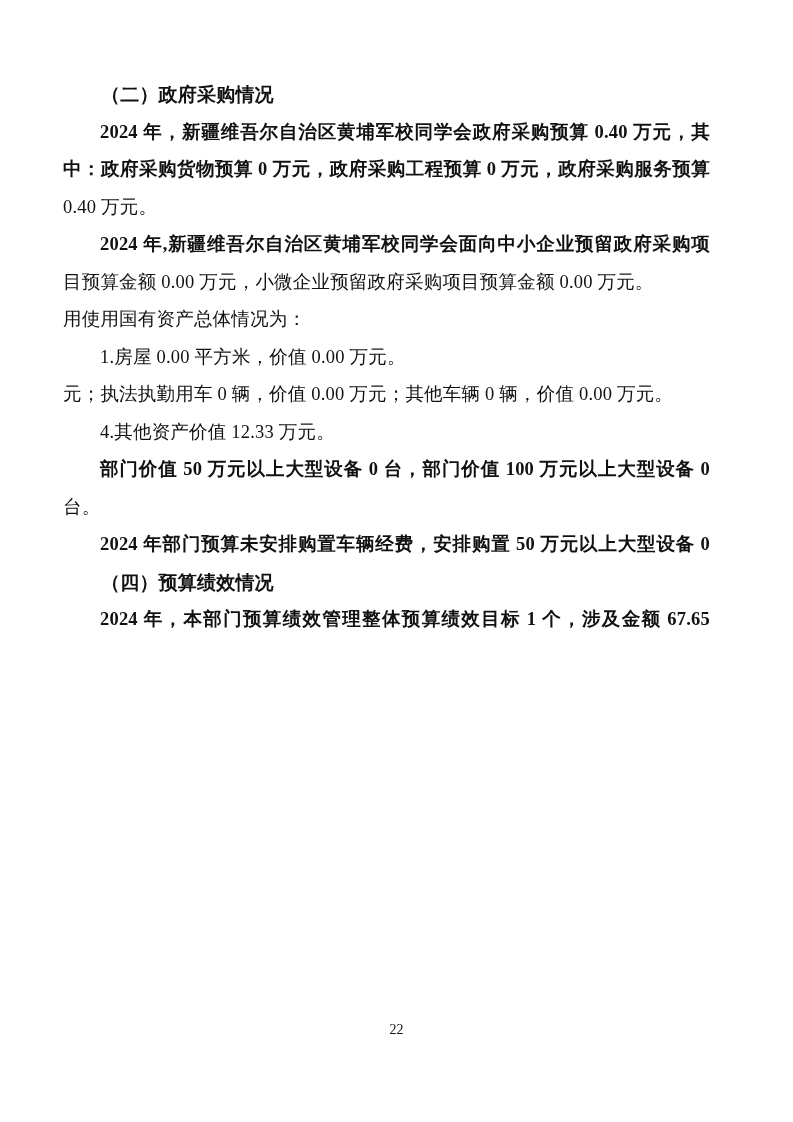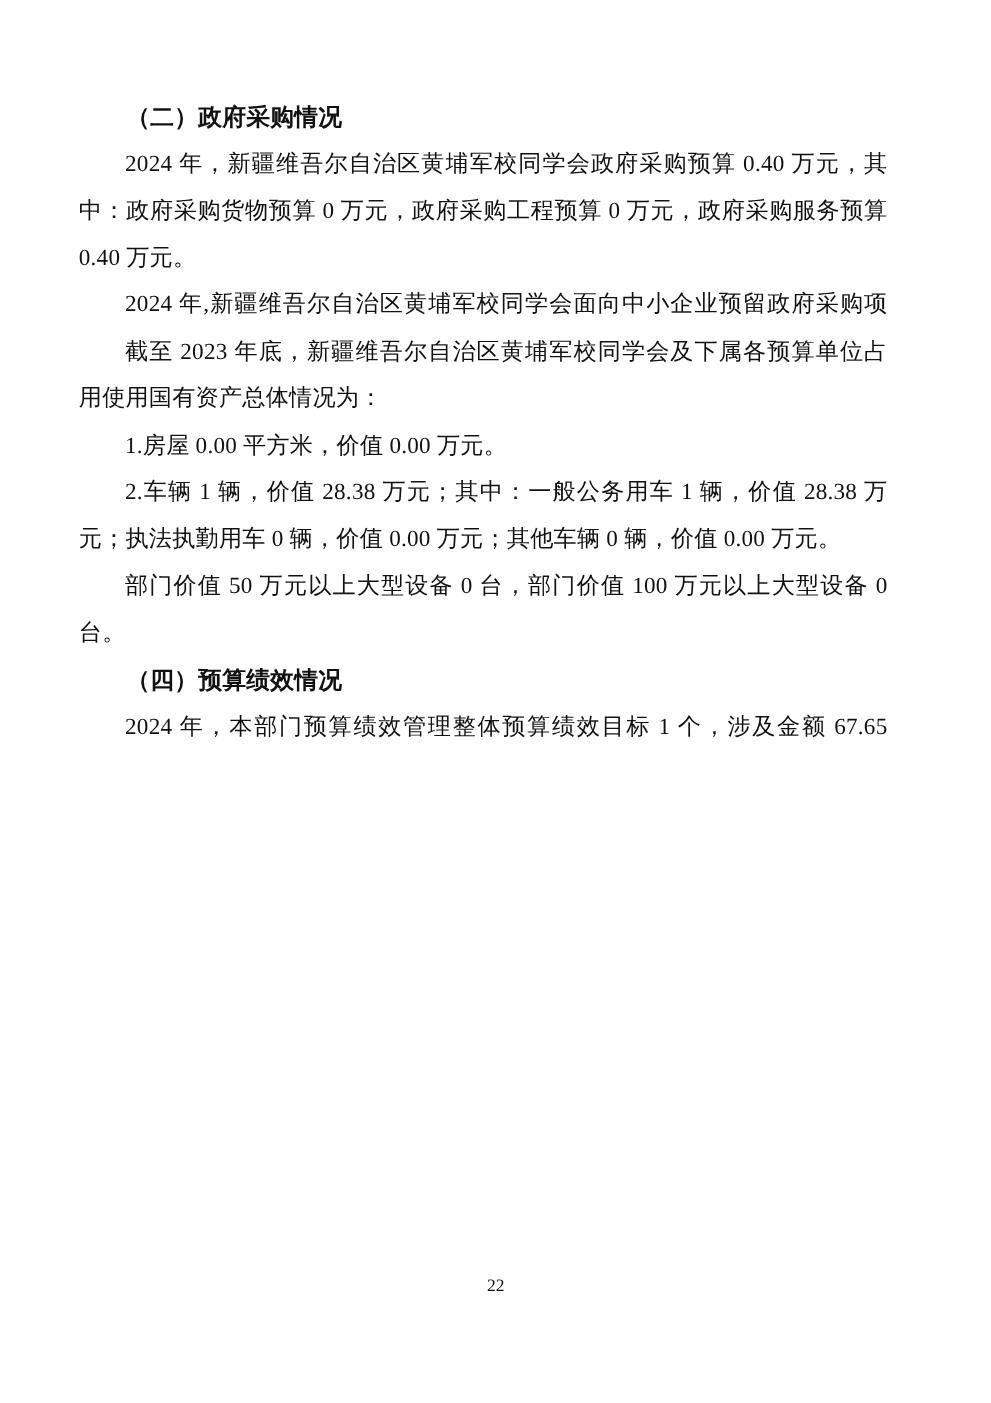--- a/index.html
+++ b/index.html
@@ -41,20 +41,21 @@
     text-indent: 2em;
   }
   
   .line.fi {
     text-indent: 2em;
   }
   
   .line.j {
     text-align: justify;
     text-align-last: justify;
+    font-weight: bold;
   }
   .page-number {
     position: absolute;
     left: 0;
     top: 1021px;
     width: 793px;
     text-align: center;
     font-size: 14px;
     line-height: 18px;
     color: #111111;
@@ -64,24 +65,25 @@
 </head>
 <body>
 
 <div class="page">
   <div class="content">
     <div class="line h">（二）政府采购情况</div>
     <div class="line fi j">2024 年，新疆维吾尔自治区黄埔军校同学会政府采购预算 0.40 万元，其</div>
     <div class="line j">中：政府采购货物预算 0 万元，政府采购工程预算 0 万元，政府采购服务预算</div>
     <div class="line">0.40 万元。</div>
     <div class="line fi j">2024 年,新疆维吾尔自治区黄埔军校同学会面向中小企业预留政府采购项</div>
-    <div class="line fi j">截至 2023 年底，新疆维吾尔自治区黄埔军校同学会及下属各预算单位占</div>
+    <div class="line">目预算金额 0.00 万元，小微企业预留政府采购项目预算金额 0.00 万元。</div>
     <div class="line">用使用国有资产总体情况为：</div>
     <div class="line fi">1.房屋 0.00 平方米，价值 0.00 万元。</div>
-    <div class="line fi j">2.车辆 1 辆，价值 28.38 万元；其中：一般公务用车 1 辆，价值 28.38 万</div>
     <div class="line">元；执法执勤用车 0 辆，价值 0.00 万元；其他车辆 0 辆，价值 0.00 万元。</div>
+    <div class="line fi">4.其他资产价值 12.33 万元。</div>
     <div class="line fi j">部门价值 50 万元以上大型设备 0 台，部门价值 100 万元以上大型设备 0</div>
     <div class="line">台。</div>
+    <div class="line fi j">2024 年部门预算未安排购置车辆经费，安排购置 50 万元以上大型设备 0</div>
     <div class="line h">（四）预算绩效情况</div>
     <div class="line fi j">2024 年，本部门预算绩效管理整体预算绩效目标 1 个，涉及金额 67.65</div>
   </div>
   <div class="page-number">22</div>
 </div>
 
 </body></html>

